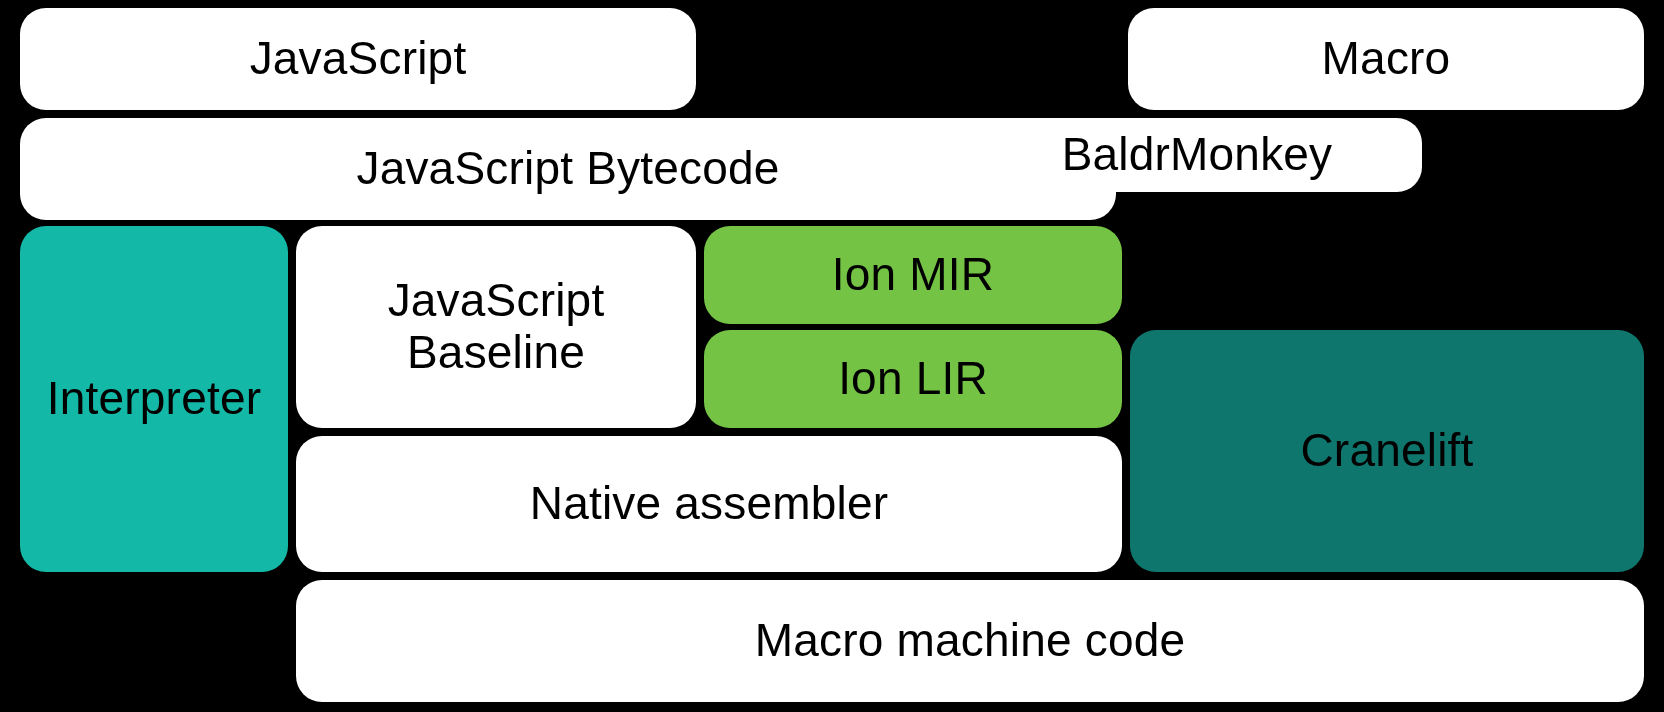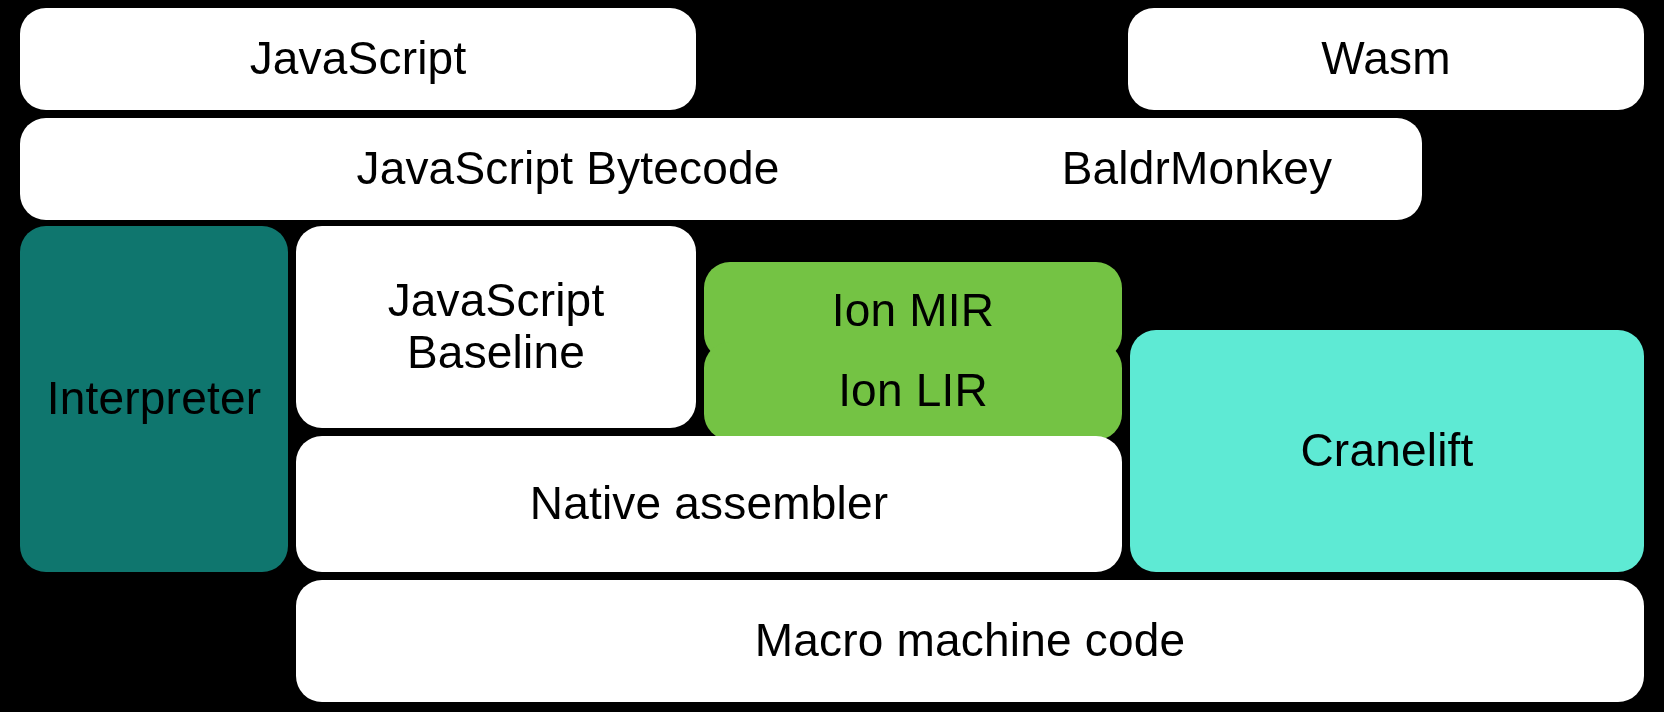--- a/index.html
+++ b/index.html
@@ -28,60 +28,60 @@
     color: #000000;
     font-size: 46px;
     line-height: 1.12;
     font-weight: 400;
     letter-spacing: 0.2px;
     white-space: pre-line;
     padding: 2px 10px;
     user-select: none;
   }
   .fill-white  { background: #ffffff; }
-  .fill-gray   { background: #0f766e; }
+  .fill-gray   { background: #14b8a6; }
   .fill-green  { background: #74c344; }
-  .fill-pink   { background: #5eead4; }
+  .fill-pink   { background: #0f766e; }
 </style>
 </head>
 <body>
 
 <div id="stack-diagram">
 
   <div class="node fill-white" style="left:20px; top:8px; width:676px; height:102px;">
     <span>JavaScript</span>
   </div>
 
 
   <div class="node fill-white" style="left:1128px; top:8px; width:516px; height:102px;">
-    <span>Wasm</span>
+    <span>Macro</span>
   </div>
 
   <div class="node fill-white" style="left:20px; top:118px; width:1096px; height:102px;">
     <span>JavaScript Bytecode</span>
   </div>
 
-  <div class="node fill-white" style="left:972px; top:118px; width:450px; height:102px;border-radius:25px;">
+  <div class="node fill-white" style="left:972px; top:118px; width:450px; height:74px;border-radius:25px;">
     <span>BaldrMonkey</span>
   </div>
 
   <div class="node fill-gray" style="left:20px; top:226px; width:268px; height:346px;">
     <span>Interpreter</span>
   </div>
 
   <div class="node fill-white" style="left:296px; top:226px; width:400px; height:202px;">
     <span>JavaScript
 Baseline</span>
   </div>
 
-  <div class="node fill-green" style="left:704px; top:226px; width:418px; height:98px;margin-top:36px;">
+  <div class="node fill-green" style="left:704px; top:226px; width:418px; height:98px;">
     <span>Ion MIR</span>
   </div>
 
-  <div class="node fill-green" style="left:704px; top:342px; width:418px; height:98px;">
+  <div class="node fill-green" style="left:704px; top:330px; width:418px; height:98px;">
     <span>Ion LIR</span>
   </div>
 
   <div class="node fill-pink" style="left:1130px; top:330px; width:514px; height:242px;">
     <span>Cranelift</span>
   </div>
 
   <div class="node fill-white" style="left:296px; top:436px; width:826px; height:136px;">
     <span>Native assembler</span>
   </div>

